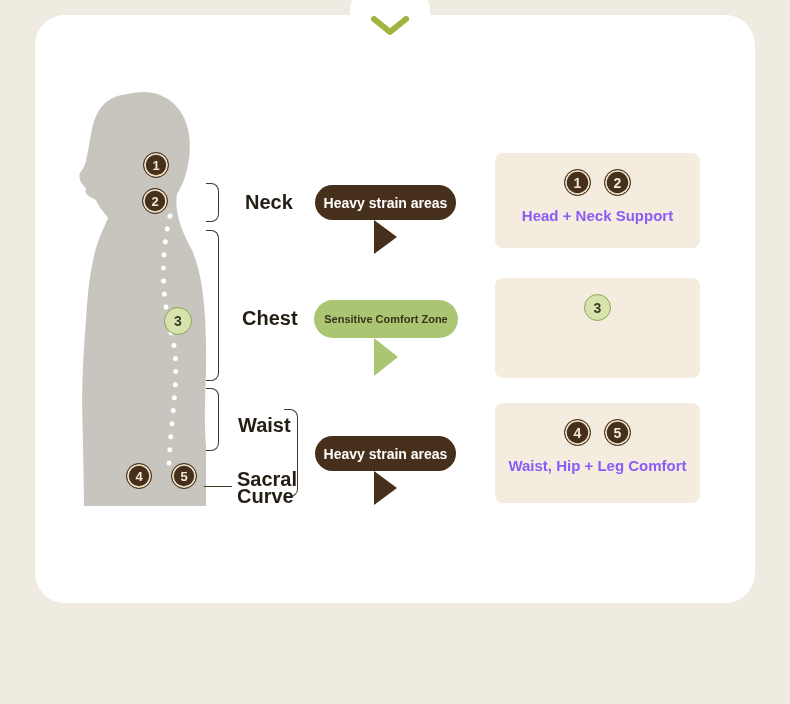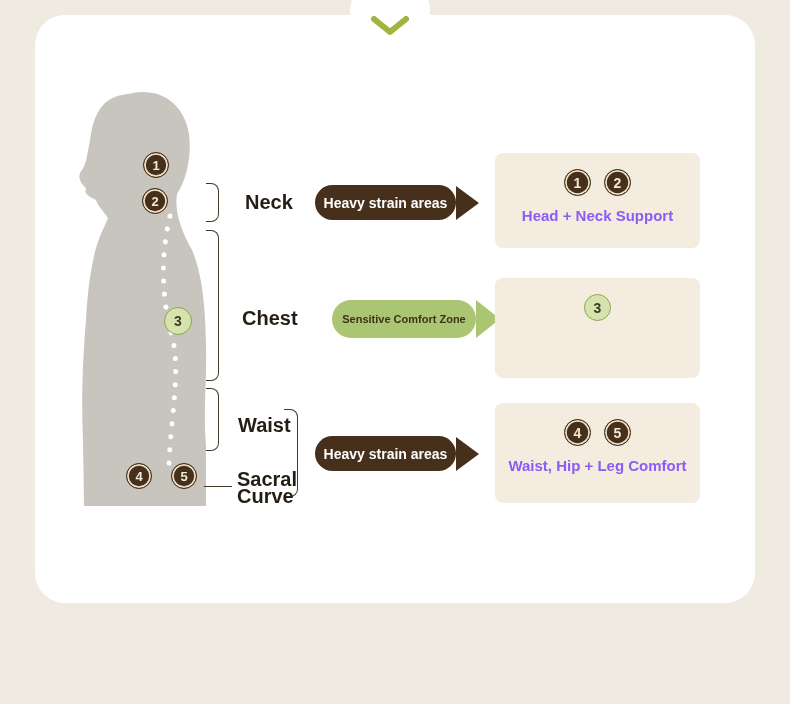--- a/index.html
+++ b/index.html
@@ -101,20 +101,21 @@
   .neck-label   { left: 245px; top: 194px; }
   .chest-label  { left: 242px; top: 310px; text-align: right; }
   .waist-label  { left: 238px; top: 417px; }
   .sacral-label { left: 237px; top: 471px; width: 52px; text-align: left; }
 
   
   .arrow {
     position: absolute;
     display: flex;
     align-items: center;
+    flex-direction: column;
   }
   .arrow .pill {
     display: flex; align-items: center; justify-content: center;
     font-weight: bold;
     text-align: center;
   }
   .arrow .head { width: 0; height: 0; border-style: solid; border-right: none; }
 
   .arrow1 { left: 315px; top: 185px; }
   .arrow3 { left: 315px; top: 436px; }
@@ -124,21 +125,21 @@
     color: #ffffff;
     border-radius: 18px;
     font-size: 14px;
   }
   .dark-head {
     border-top: 17px solid transparent;
     border-bottom: 17px solid transparent;
     border-left: 23px solid #46301c;
   }
 
-  .arrow2 { left: 332px; top: 300px; }
+  .arrow2 { left: 314px; top: 300px; }
   .green-pill {
     width: 144px; height: 38px;
     background: #abc673;
     color: #3c311a;
     border-radius: 19px;
     font-size: 11px;
   }
   .green-head {
     border-top: 19px solid transparent;
     border-bottom: 19px solid transparent;

